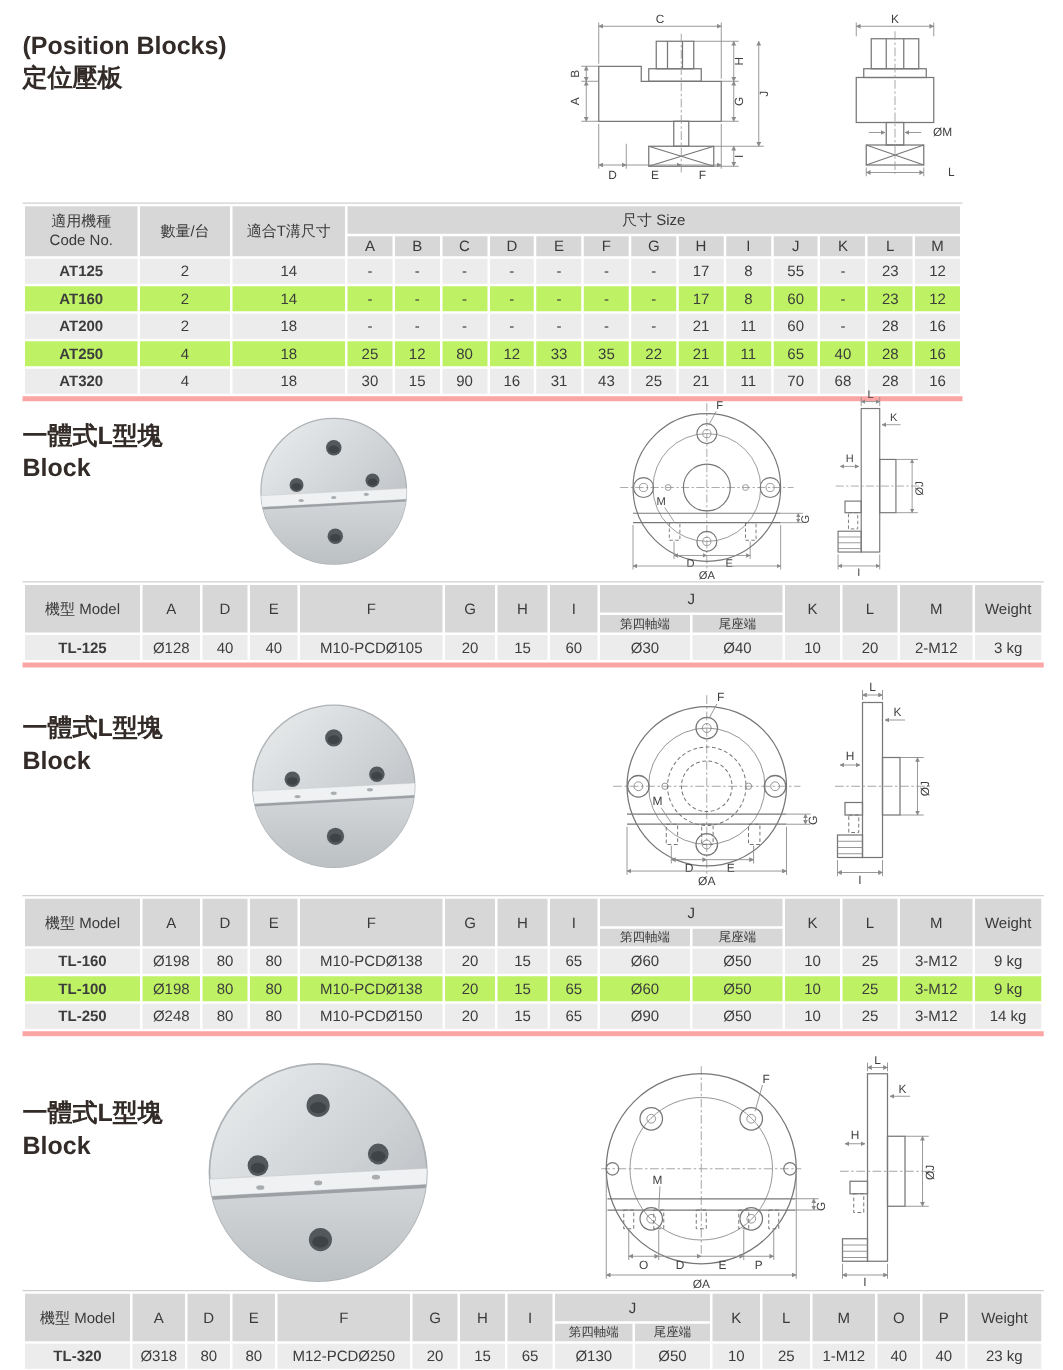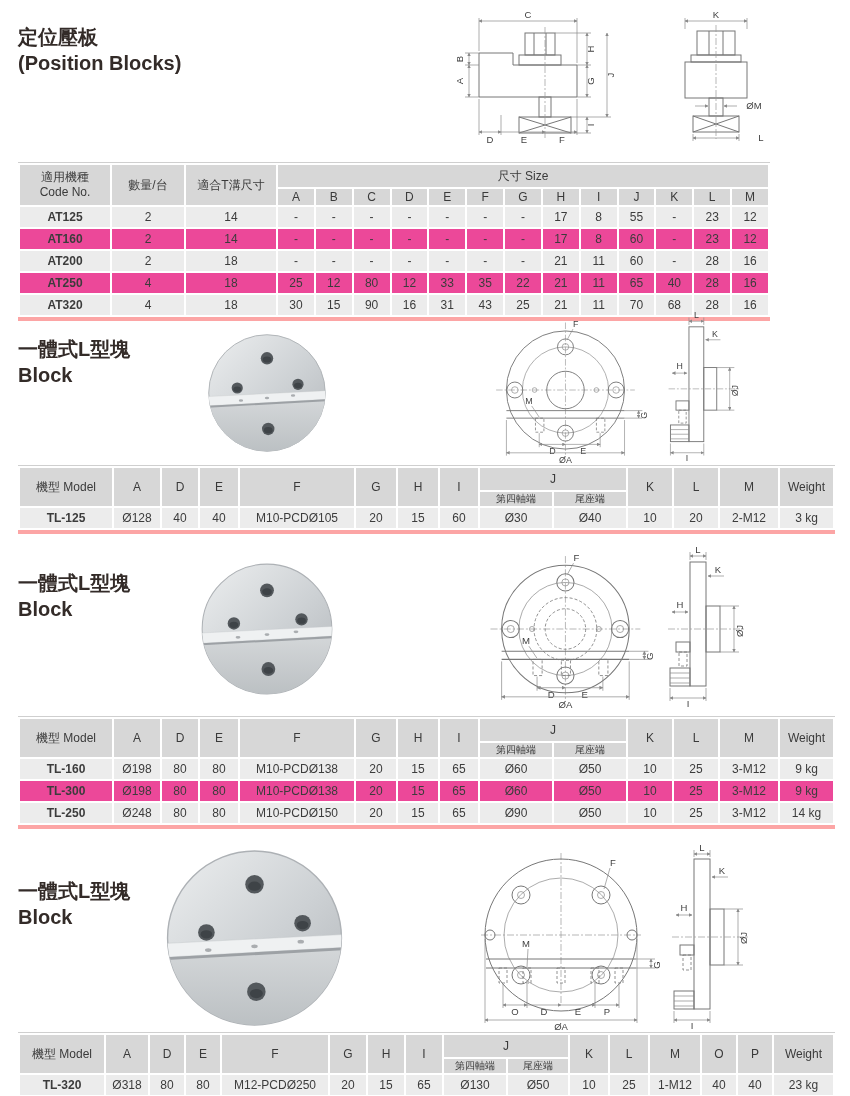--- a/index.html
+++ b/index.html
@@ -10,21 +10,21 @@
   .title,.sec-title{position:absolute;font-weight:bold;color:#332b28;line-height:1.32;font-size:20px}
 
   
   .tbl{position:absolute;border-collapse:separate;border-spacing:2px;background:#fff;
        table-layout:fixed;border-bottom:4px solid #fca5a5;border-top:1px solid #cfcfcf}
   .tbl th{background:#d7d7d7;font-weight:normal;font-size:12px;color:#3a3a3a;text-align:center;padding:1px 0}
   .tbl thead tr.main th{height:22px}
   .tbl thead tr.sub th{height:13px;font-size:10px;padding:0}
   .tbl thead tr.letters th{height:16px}
   .tbl td{background:#ececec;font-size:12px;color:#3c3c3c;text-align:center;height:20px;padding:1px 0}
-  .tbl tr.alt td{background:#ec4899}
+  .tbl tr.alt td{background:#bef264}
   .tbl td.model{font-weight:bold}
   .two-line{line-height:1.25}
 
   
   svg{position:absolute}
   .ol{stroke:#777;fill:none;stroke-width:1}
   .dl{stroke:#8a8a8a;fill:none;stroke-width:0.7}
   .cl{stroke:#9a9a9a;fill:none;stroke-width:0.7;stroke-dasharray:7 2 2 2}
   .dsh{stroke:#777;fill:none;stroke-width:0.8;stroke-dasharray:3 2}
   .thin{stroke:#888;fill:none;stroke-width:0.7}
@@ -49,22 +49,22 @@
         <stop offset="0" stop-color="#d4d7d9"></stop>
         <stop offset="1" stop-color="#b7bcbf"></stop>
       </linearGradient>
       <clipPath id="pc">
           <circle cx="100" cy="100" r="94"></circle>
         </clipPath>
     </defs>
   </svg>
 
   <div class="title" style="left:18px;top:24px">
+    <div>(Position Blocks)</div>
     <div>定位壓板</div>
-    <div>(Position Blocks)</div>
   </div>
 
   <svg style="left:455px;top:5px" width="185" height="140" viewBox="0 0 185 140">
     <path class="ol" d="M24,48 H58 V60 H122 V92 H24 Z"></path>
     <rect class="ol" x="70" y="28" width="30" height="22"></rect>
     <line class="ol" x1="79" y1="28" x2="79" y2="50"></line>
     <line class="ol" x1="91" y1="28" x2="91" y2="50"></line>
     <rect class="ol" x="64" y="50" width="42" height="10"></rect>
     <rect class="ol" x="84" y="92" width="12" height="20"></rect>
     <rect class="ol" x="64" y="112" width="52" height="16"></rect>
@@ -561,21 +561,21 @@
           <td>15</td>
           <td>65</td>
           <td>Ø60</td>
           <td>Ø50</td>
           <td>10</td>
           <td>25</td>
           <td>3-M12</td>
           <td>9 kg</td>
       </tr>
       <tr class="alt">
-        <td class="model">TL-300</td>
+        <td class="model">TL-100</td>
           <td>Ø198</td>
           <td>80</td>
           <td>80</td>
           <td>M10-PCDØ138</td>
           <td>20</td>
           <td>15</td>
           <td>65</td>
           <td>Ø60</td>
           <td>Ø50</td>
           <td>10</td>

